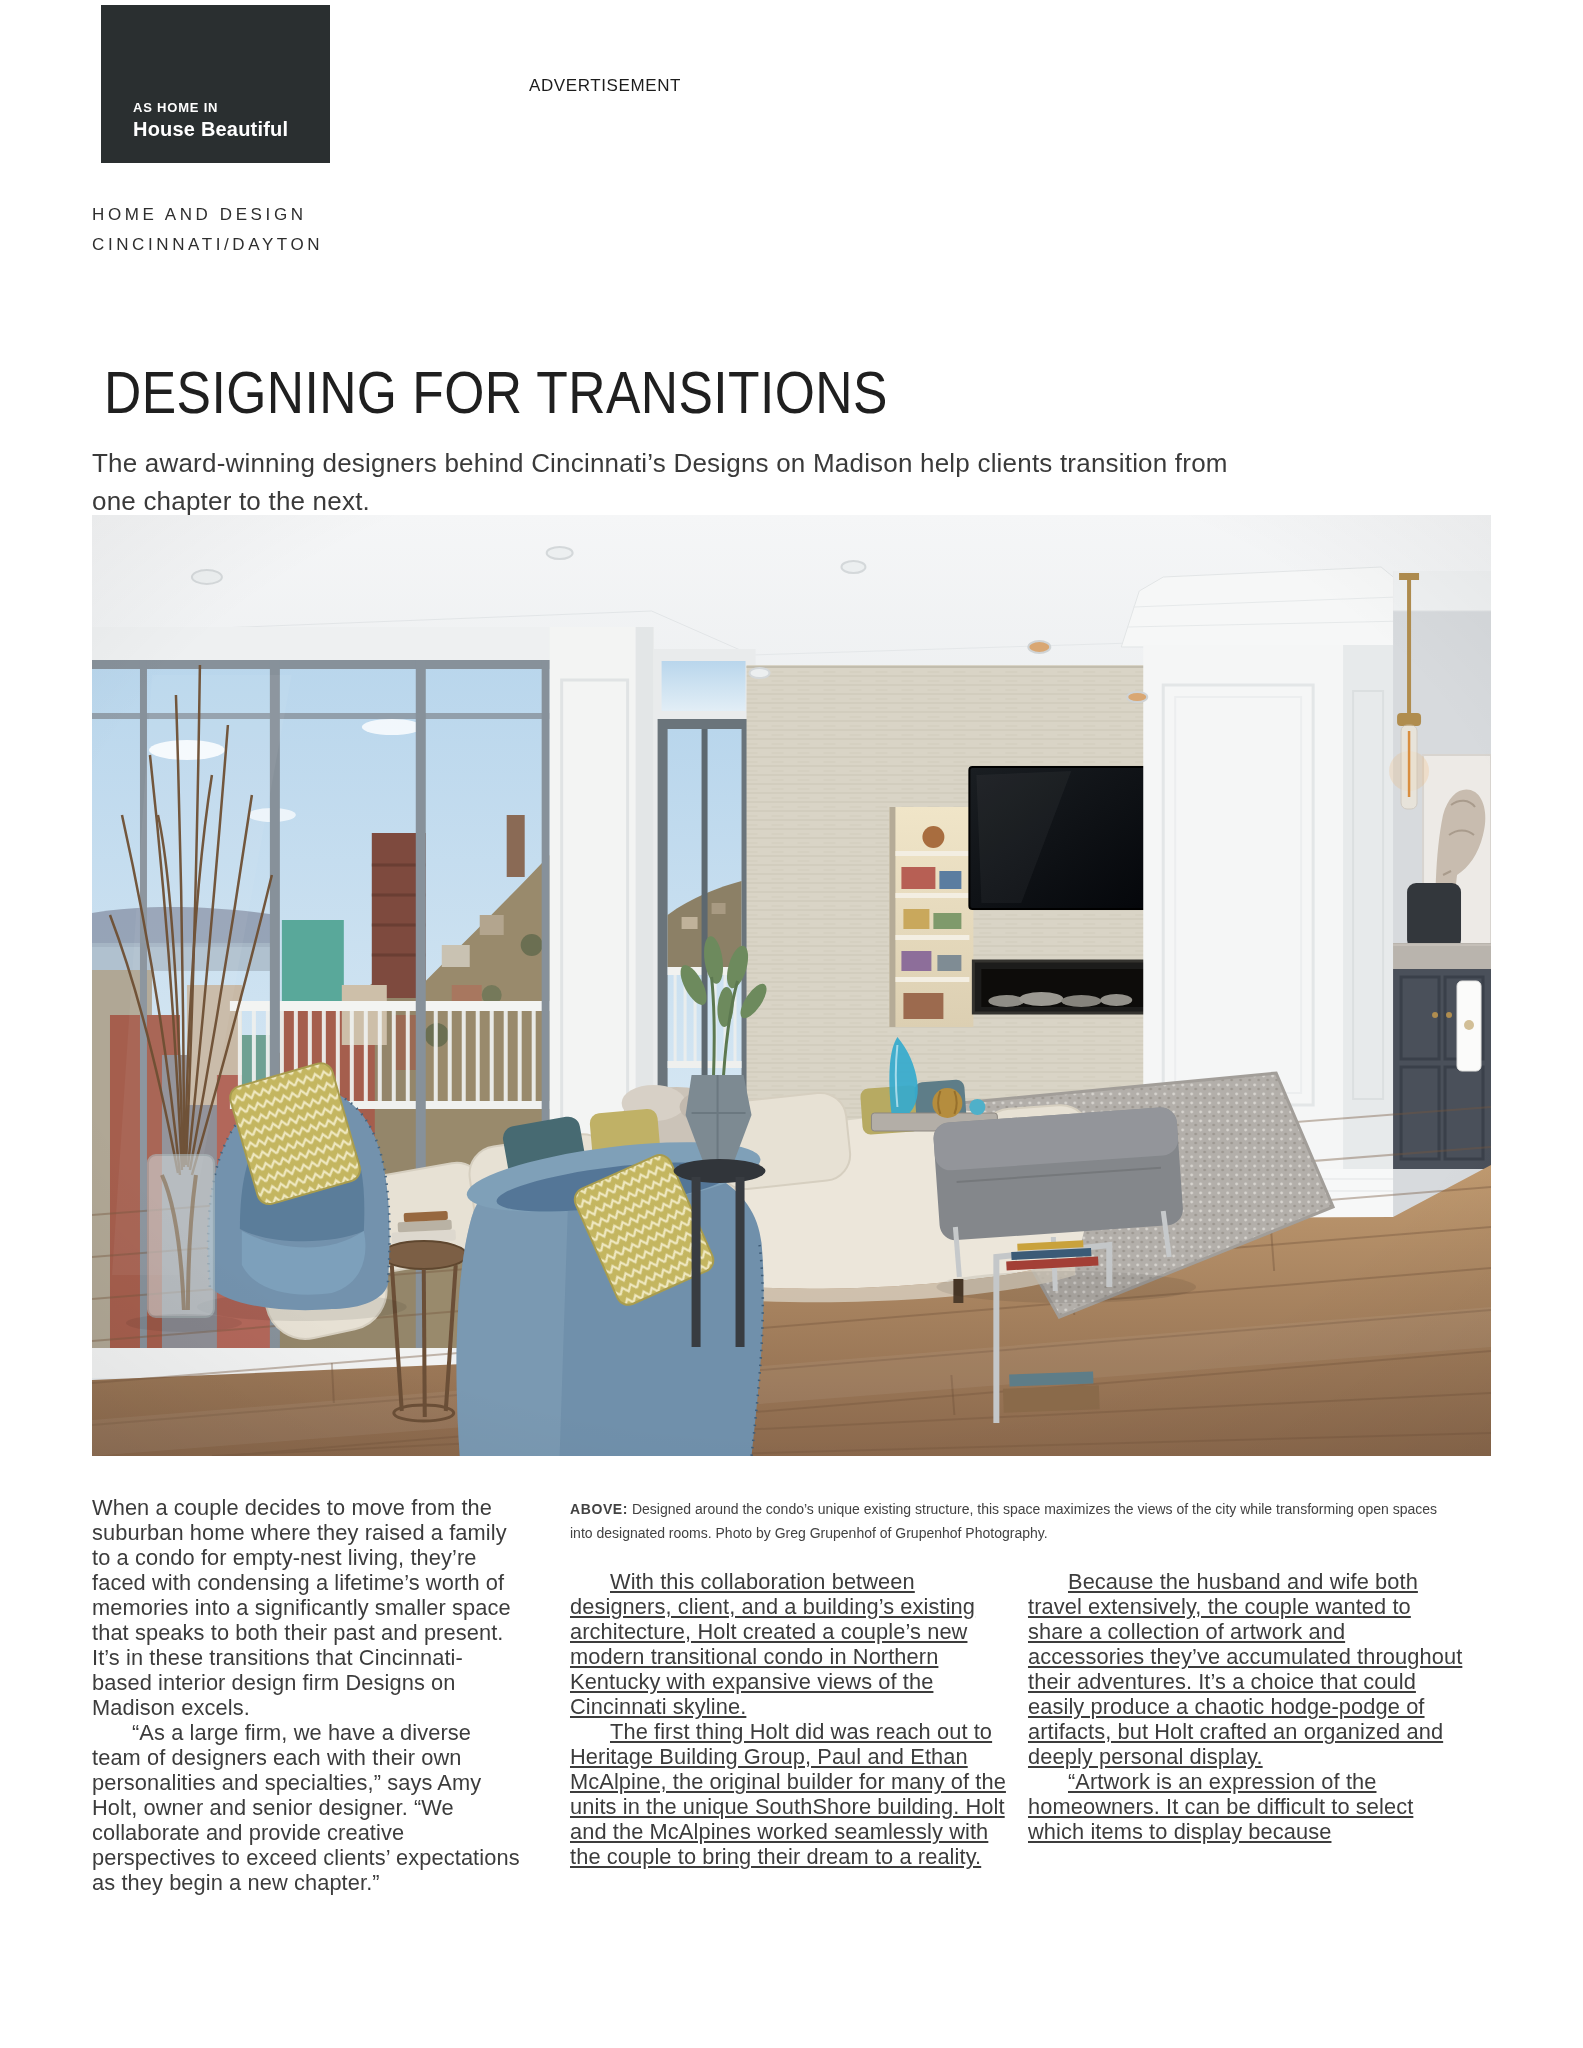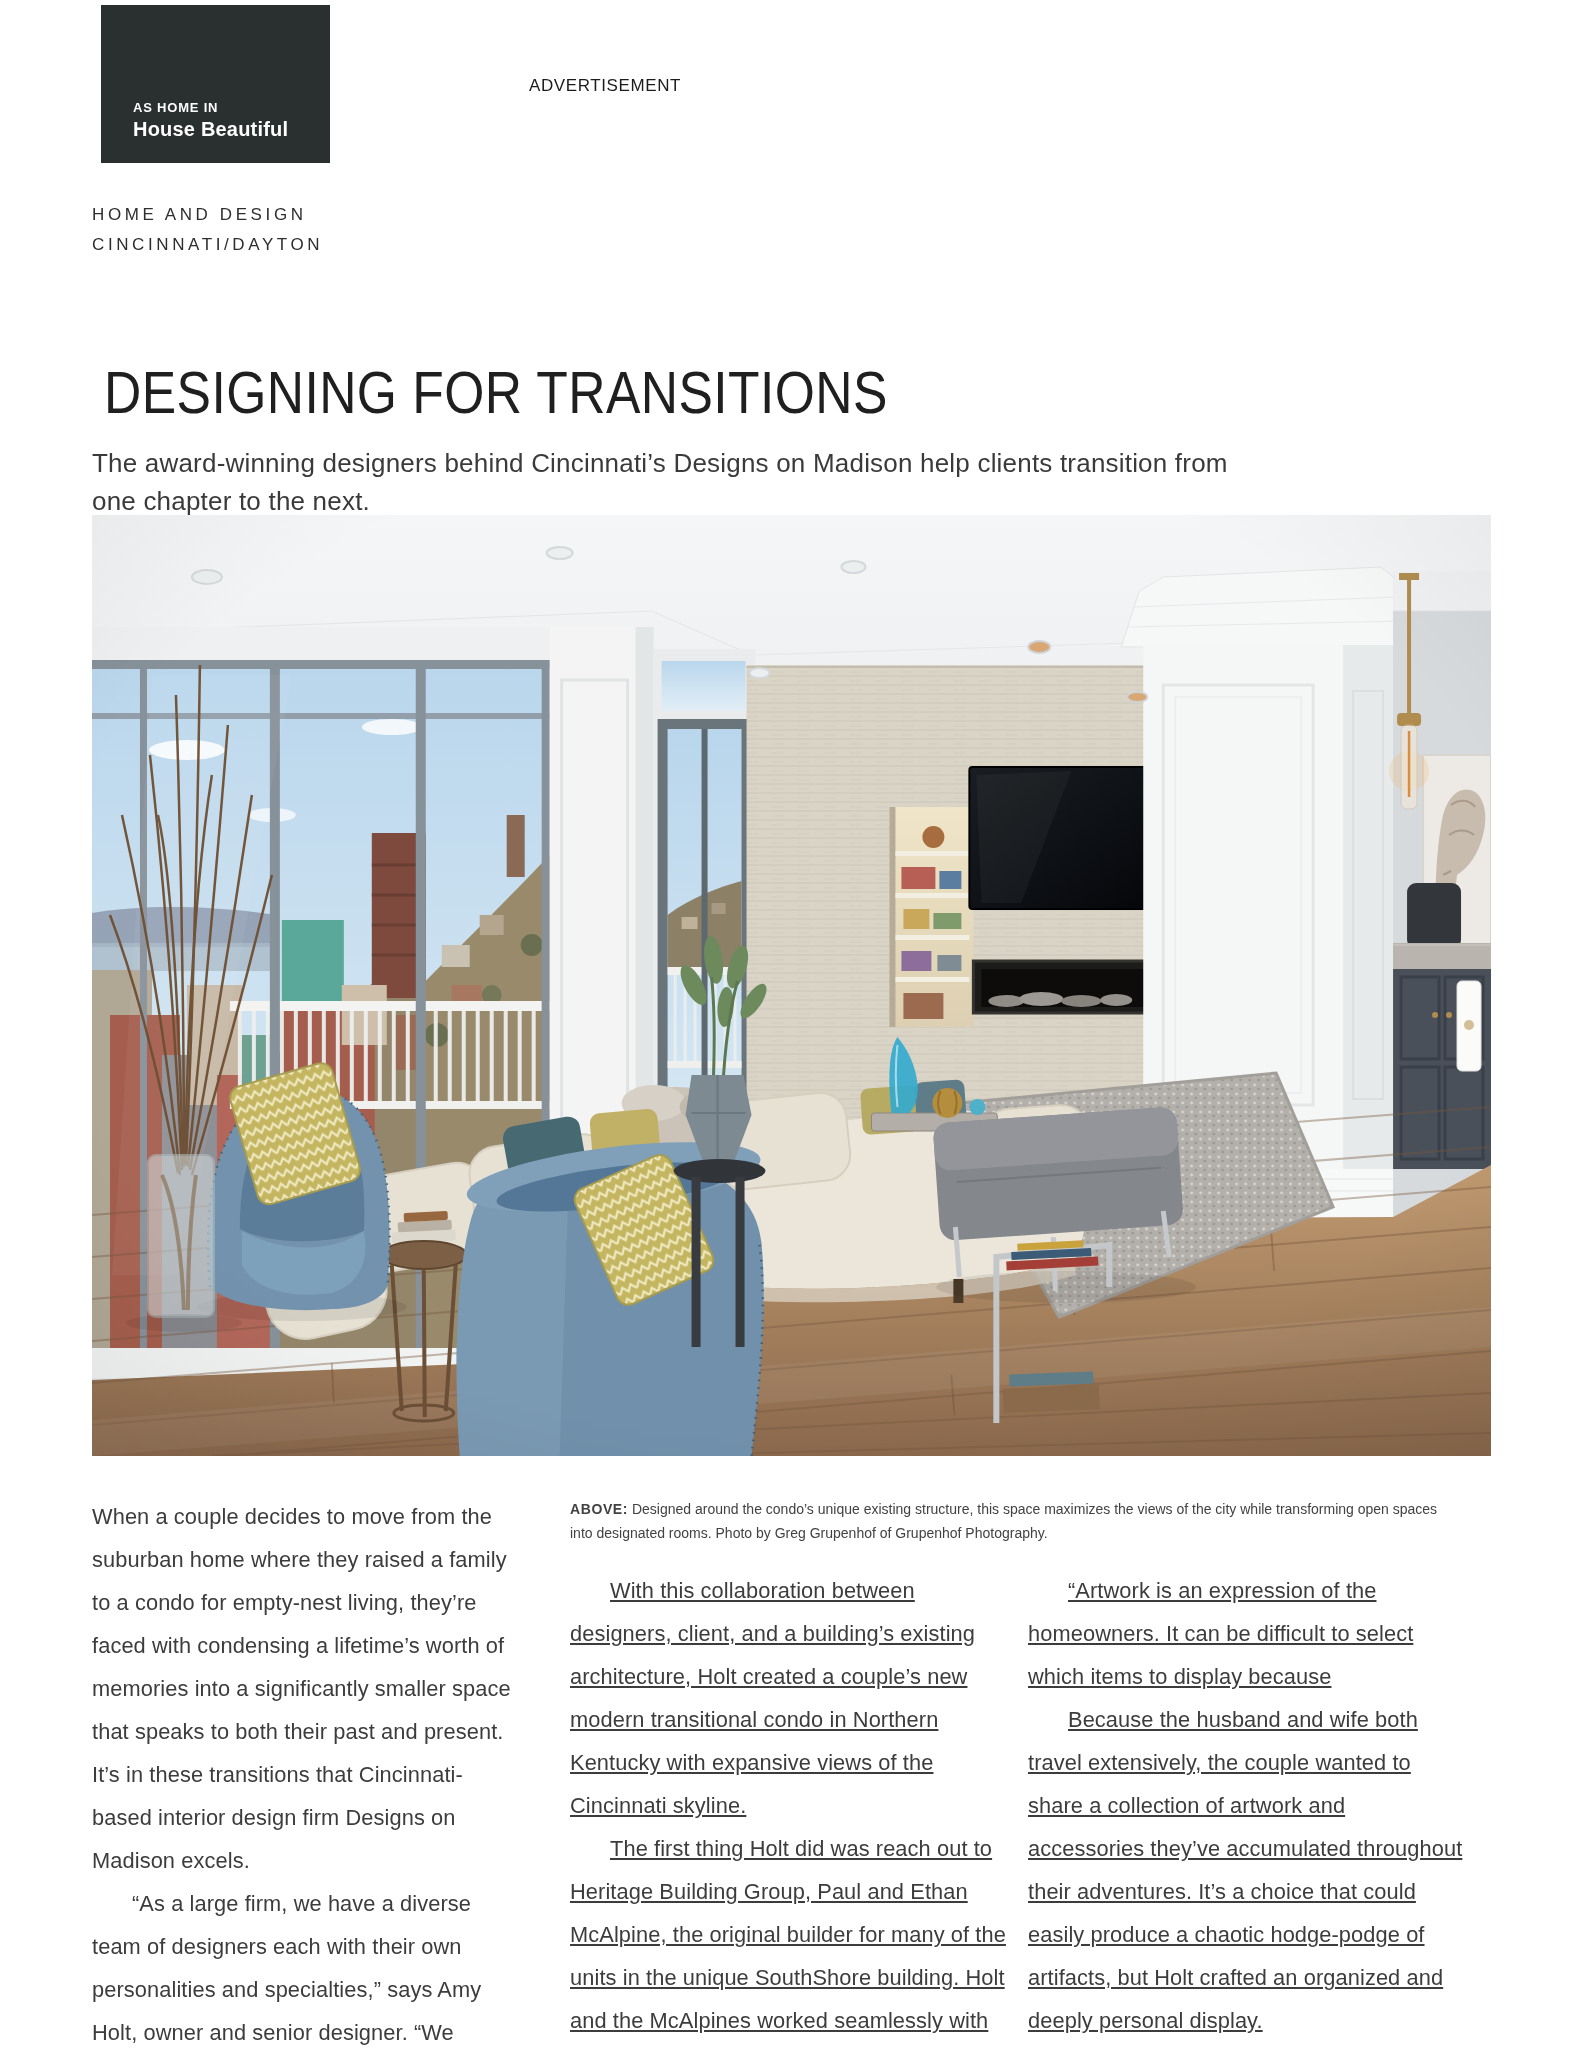--- a/index.html
+++ b/index.html
@@ -22,21 +22,21 @@
   .photo{position:absolute;left:92px;top:515px;width:1399px;height:941px;overflow:hidden;background:#e8ecef;}
   .photo svg{display:block;width:100%;height:100%;}
   
   .article{position:absolute;left:92px;top:1495px;width:1392px;display:flex;gap:48px;}
   .col1{width:430px;flex:none;}
   .right-wrap{width:914px;flex:none;}
   .caption{font-size:14px;line-height:24px;color:#424242;margin:2px 0 24px 0;width:880px;}
   .caption b{letter-spacing:.6px;}
   .cols2{display:flex;gap:22px;text-decoration:underline;}
   .cols2 .col{width:436px;flex:none;}
-  .para{font-size:21.8px;line-height:43px;margin:0;color:#3c3c3c;letter-spacing:.1px;}
+  .para{font-size:21.8px;line-height:25px;margin:0;color:#3c3c3c;letter-spacing:.1px;}
   .para.indent{text-indent:40px;}
 </style>
 </head>
 <body>
 
 <div class="page">
 
   <div class="badge">
     <div class="eyebrow">AS HOME IN</div>
     <div class="brand">House Beautiful</div>
@@ -473,20 +473,20 @@
       <p class="para indent">“As a large firm, we have a diverse team of designers each with their own personalities and specialties,” says Amy Holt, owner and senior designer. “We collaborate and provide creative perspectives to exceed clients’ expectations as they begin a new chapter.”</p>
     </div>
     <div class="right-wrap">
       <p class="caption"><b>ABOVE:</b> <span>Designed around the condo’s unique existing structure, this space maximizes the views of the city while transforming open spaces into designated rooms. Photo by Greg Grupenhof of Grupenhof Photography.</span></p>
       <div class="cols2">
         <div class="col">
           <p class="para indent">With this collaboration between designers, client, and a building’s existing architecture, Holt created a couple’s new modern transitional condo in Northern Kentucky with expansive views of the Cincinnati skyline.</p>
           <p class="para indent">The first thing Holt did was reach out to Heritage Building Group, Paul and Ethan McAlpine, the original builder for many of the units in the unique SouthShore building. Holt and the McAlpines worked seamlessly with the couple to bring their dream to a reality.</p>
         </div>
         <div class="col">
+          <p class="para indent">Because the husband and wife both travel extensively, the couple wanted to share a collection of artwork and accessories they’ve accumulated throughout their adventures. It’s a choice that could easily produce a chaotic hodge-podge of artifacts, but Holt crafted an organized and deeply personal display.</p>
           <p class="para indent">“Artwork is an expression of the homeowners. It can be difficult to select which items to display because</p>
-          <p class="para indent">Because the husband and wife both travel extensively, the couple wanted to share a collection of artwork and accessories they’ve accumulated throughout their adventures. It’s a choice that could easily produce a chaotic hodge-podge of artifacts, but Holt crafted an organized and deeply personal display.</p>
         </div>
       </div>
     </div>
   </div>
 
 </div>
 
 </body></html>

